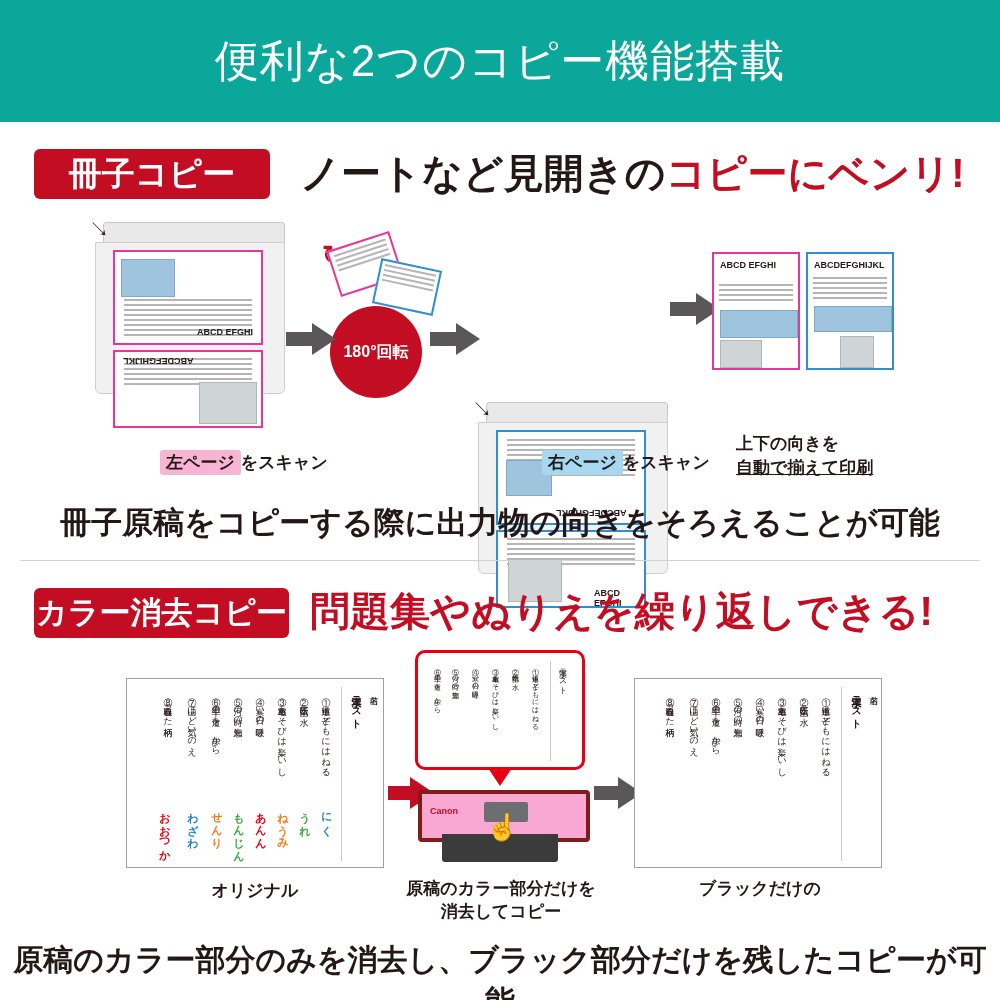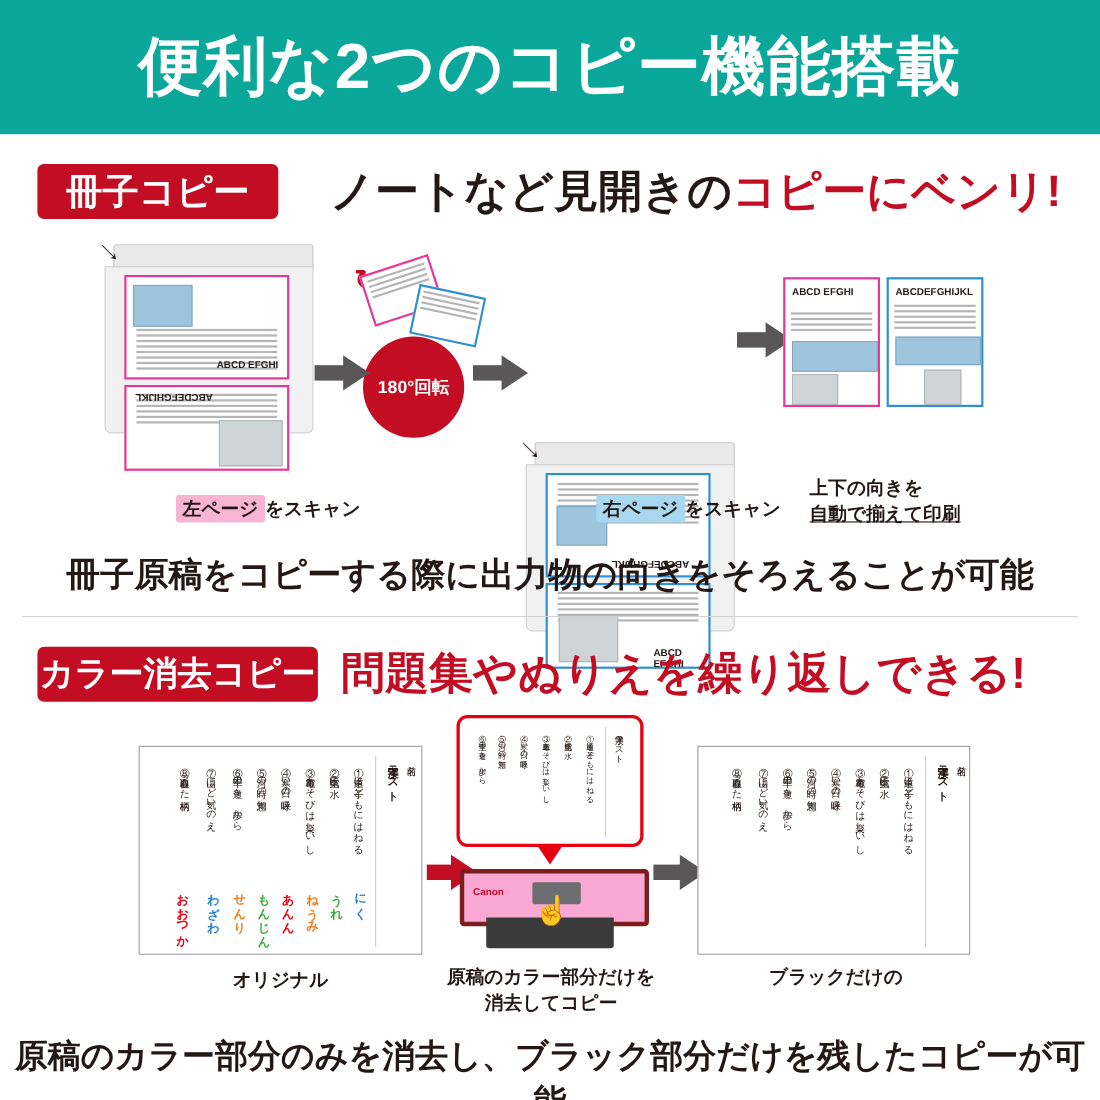--- a/index.html
+++ b/index.html
@@ -22,22 +22,22 @@
     left: 0; top: 0;
     width: 1000px;
     height: 122px;
     background: #0aa79a;
     display: flex;
     align-items: center;
     justify-content: center;
   }
   .banner-title {
     color: #ffffff;
-    font-size: 58px;
-    font-weight: bold;
+    font-size: 44px;
+    font-weight: normal;
     letter-spacing: 1px;
     white-space: nowrap;
   }
 
   
   .sec1 {
     position: absolute;
     left: 0; top: 122px;
     width: 1000px;
     height: 430px;
@@ -47,21 +47,21 @@
     align-items: center;
     justify-content: center;
     background: #c30d23;
     color: #fff;
     font-weight: bold;
     border-radius: 6px;
   }
   .tag1 {
     position: absolute;
     left: 34px; top: 27px;
-    width: 219px; height: 50px;
+    width: 236px; height: 50px;
     font-size: 33px;
   }
   .head1 {
     position: absolute;
     left: 300px; top: 24px;
     font-size: 40px;
     font-weight: bold;
     color: #231815;
     white-space: nowrap;
   }

